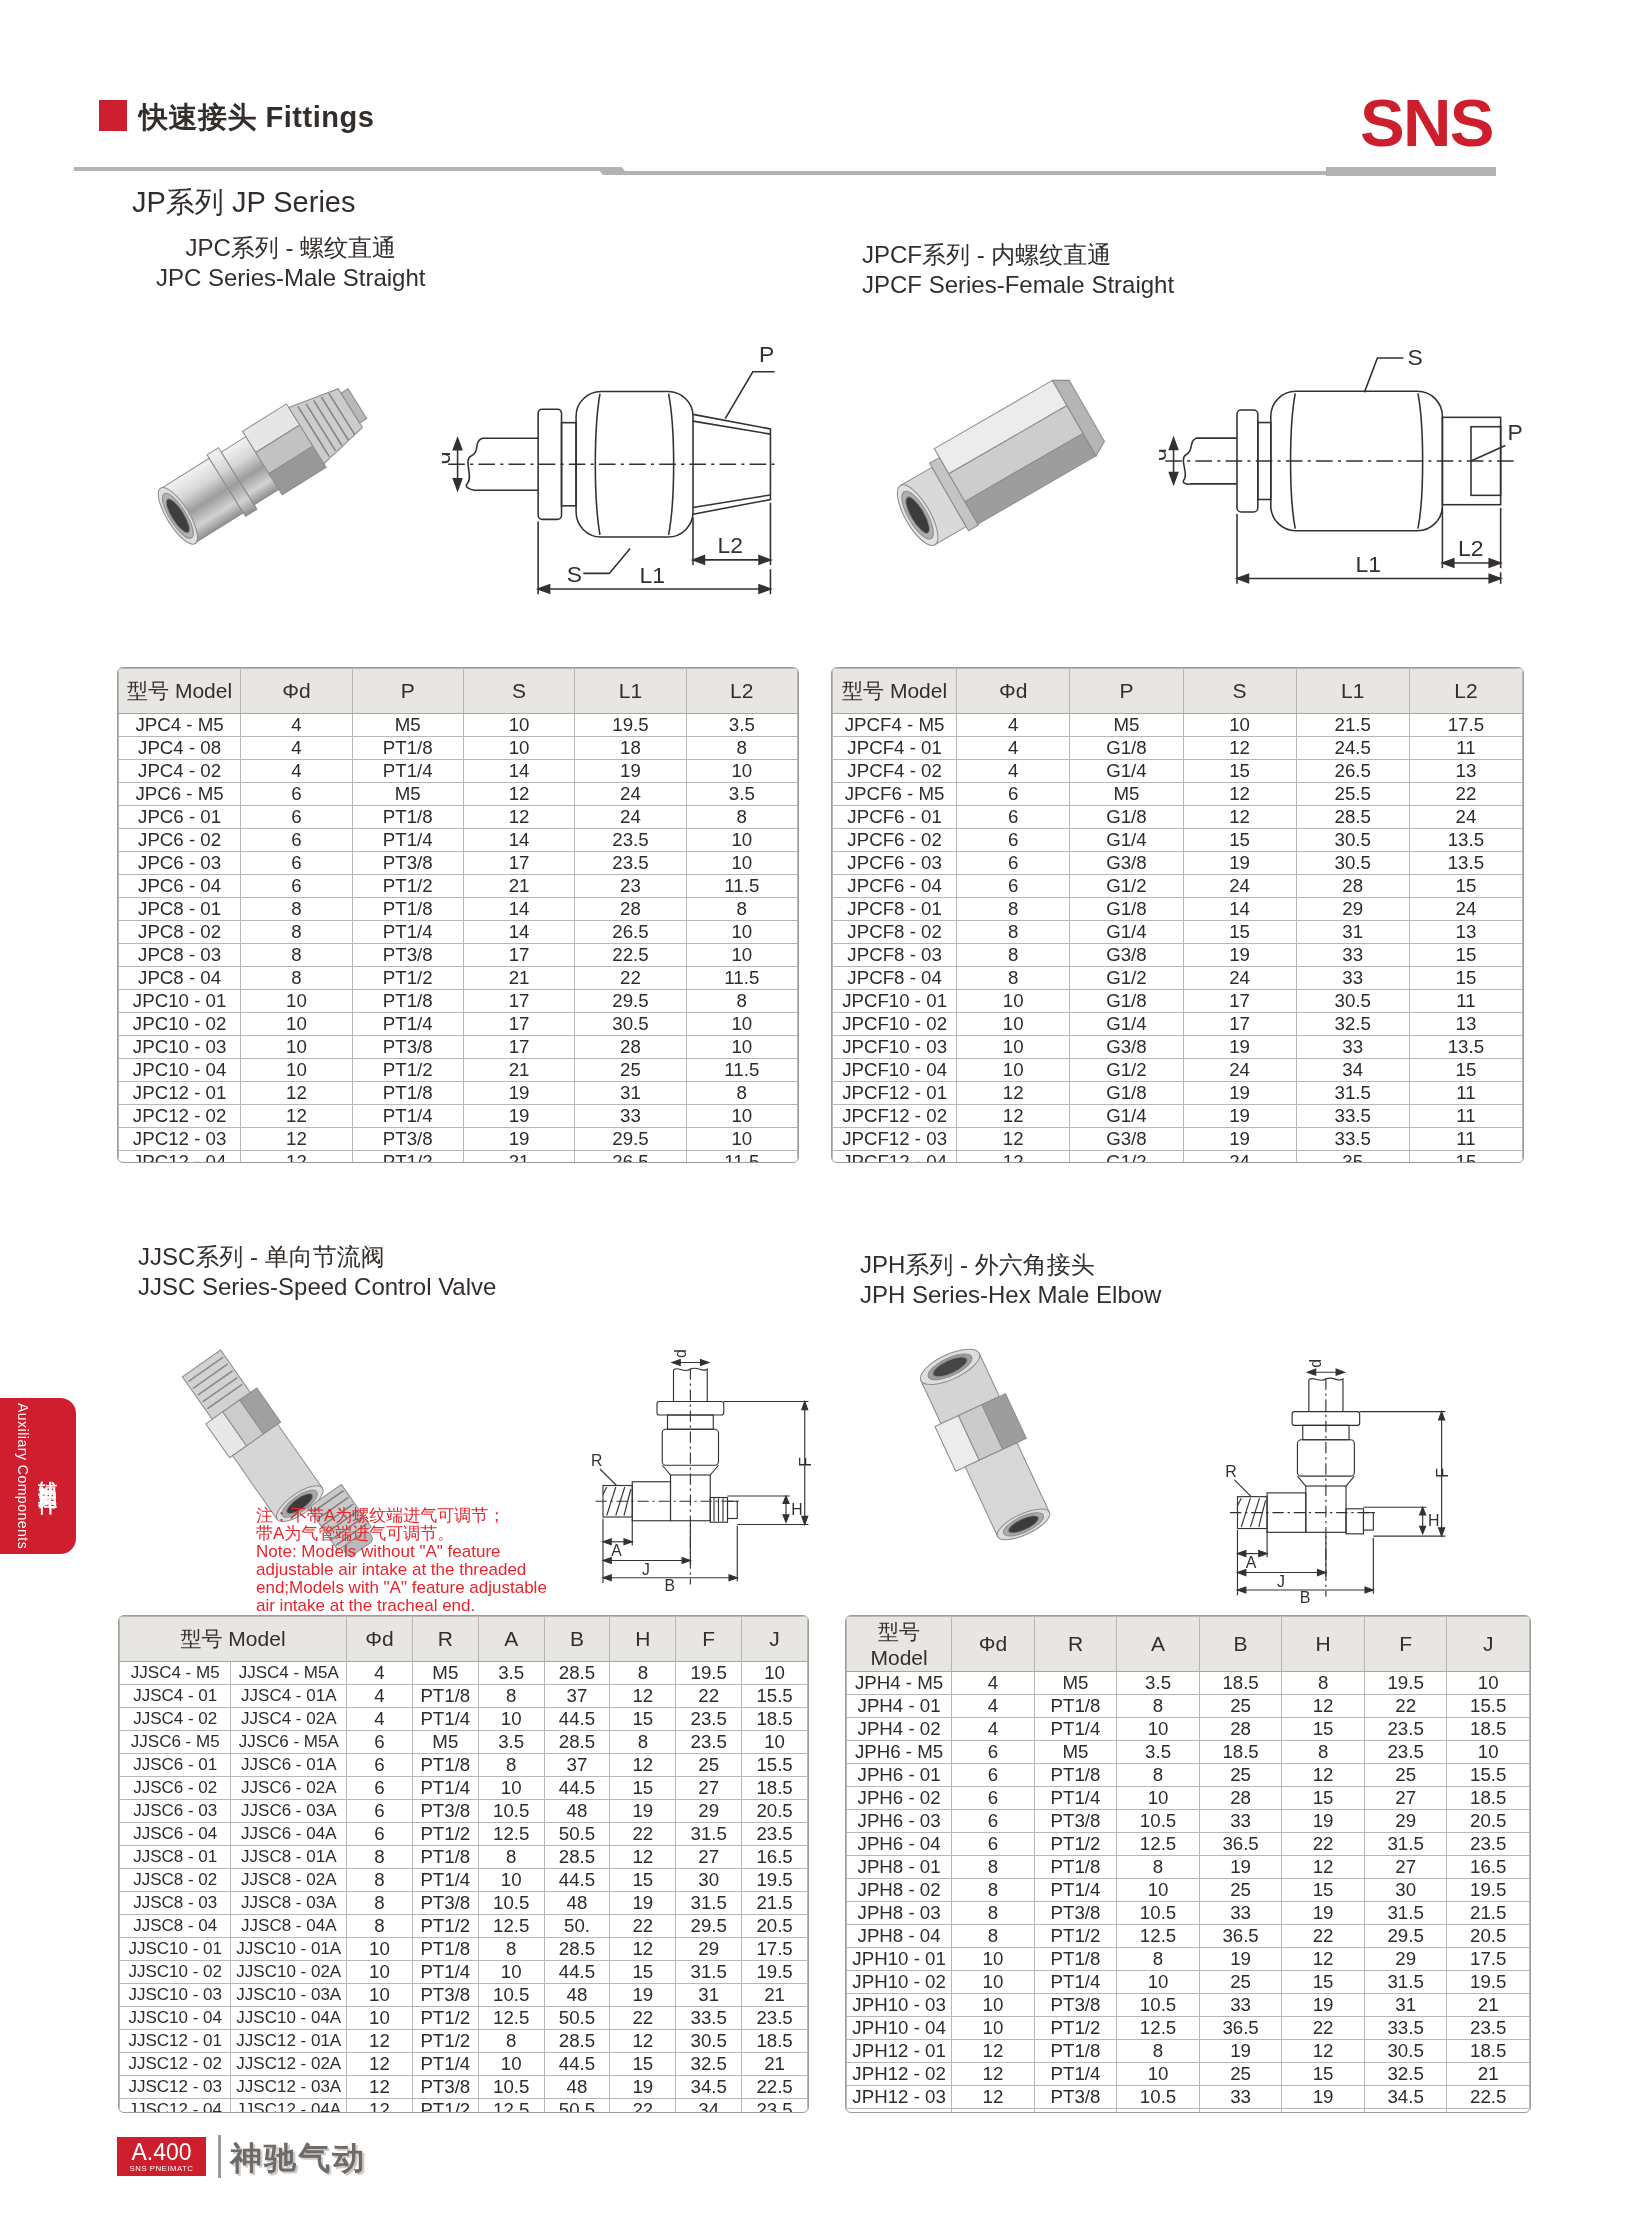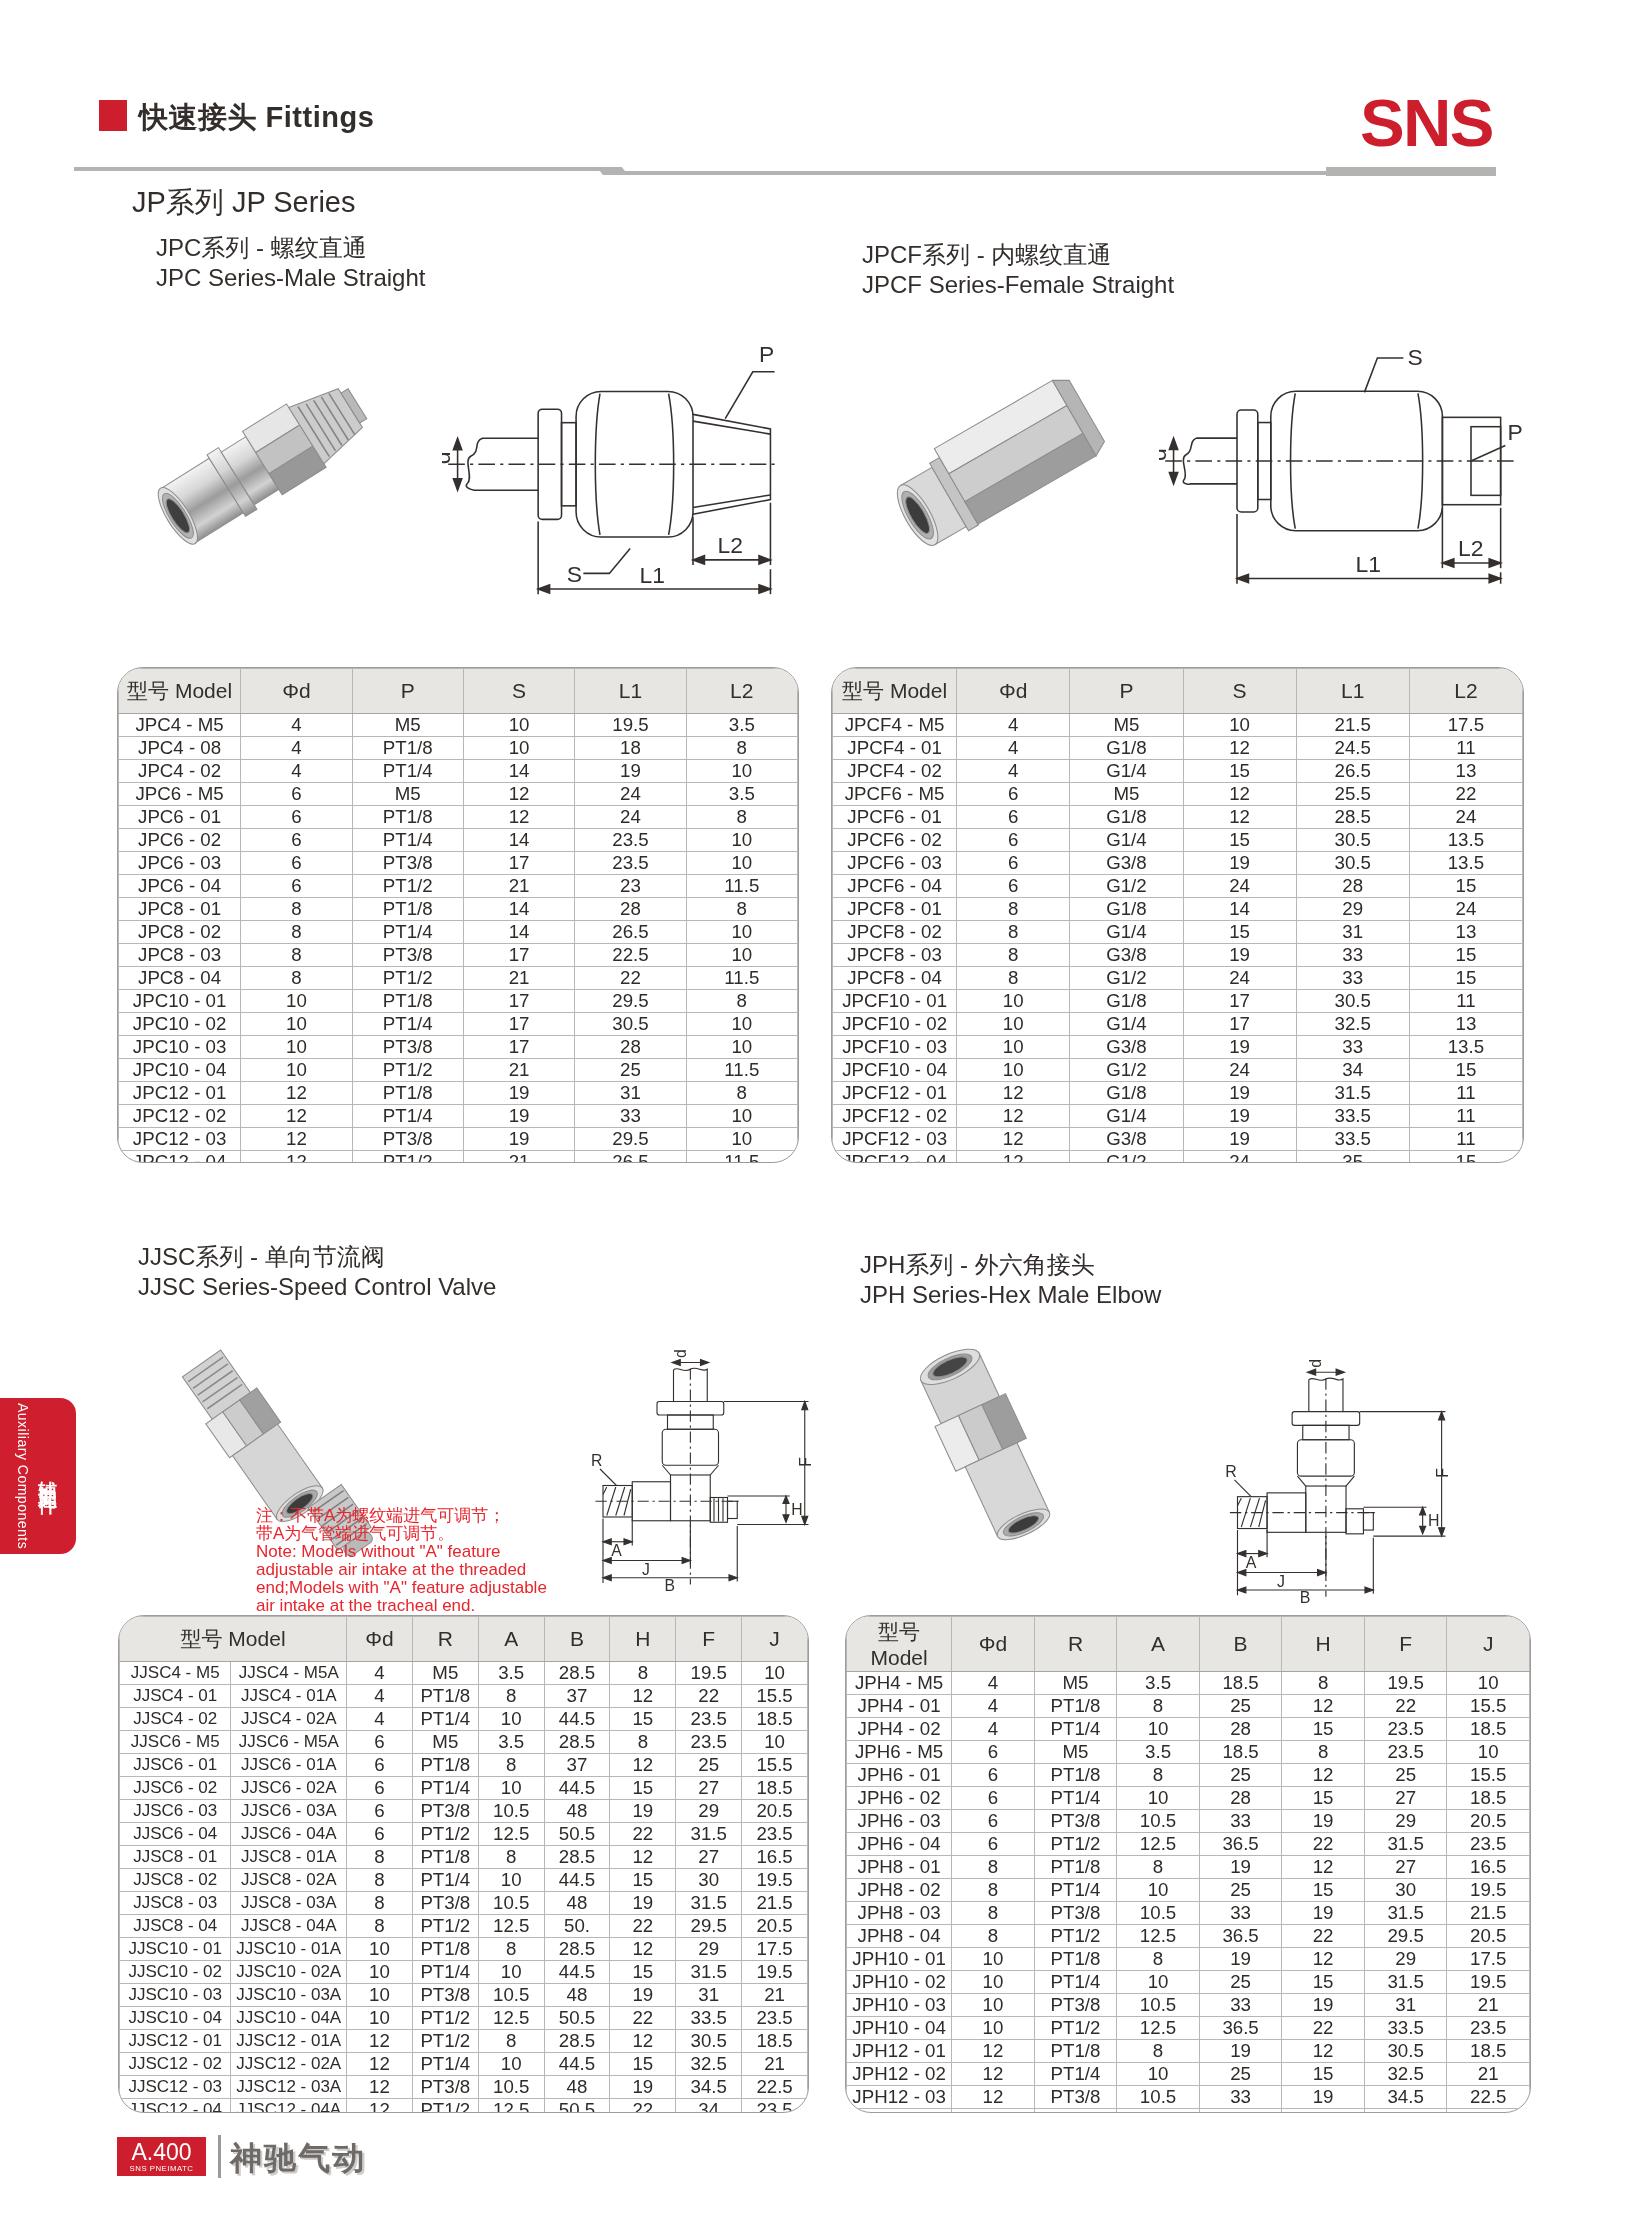--- a/index.html
+++ b/index.html
@@ -11,34 +11,34 @@
   .red-square{left:99px;top:100px;width:28px;height:31px;background:#cd1e2d;}
   .page-title{left:139px;top:98px;font-size:29px;font-weight:bold;letter-spacing:0.5px;}
   .brand-logo{left:1360px;top:84px;font-size:67px;font-weight:bold;color:#cd1e2d;letter-spacing:-1.6px;}
   .rule-a{left:74px;top:167px;width:530px;height:4.2px;background:#b3b3b1;}
   .rule-step{left:600px;top:167px;width:25px;height:8.3px;background:#b3b3b1;transform:skewX(38deg);}
   .rule-b{left:621px;top:171px;width:707px;height:4.2px;background:#b3b3b1;}
   .rule-logo{left:1326px;top:167px;width:170px;height:8.8px;background:#b3b3b1;}
   .series-title{left:132px;top:183px;font-size:29px;}
 
   .sec-title{font-size:24px;line-height:30px;}
-  .jpc-title{left:156px;top:233px;}
+  .jpc-title{left:156px;top:233px;text-align:center;}
   .jpcf-title{left:862px;top:240px;}
   .jjsc-title{left:138px;top:1242px;}
   .jph-title{left:860px;top:1250px;}
 
   
   .note{left:256px;top:1507px;width:353px;font-size:17px;line-height:18px;color:#e8252c;}
 
   
   .fig{position:absolute;}
   .drawing text{font-family:"Liberation Sans",sans-serif;}
 
   
-  .tbl-wrap{position:absolute;border:1.6px solid #9d9c9a;border-radius:26px;overflow:hidden;background:#fff;}
+  .tbl-wrap{position:absolute;border:1.6px solid #9d9c9a;border-radius:6px;overflow:hidden;background:#fff;}
   table.data{width:100%;height:100%;border-collapse:collapse;table-layout:fixed;}
   table.data th{background:#e7e6e3;font-weight:normal;font-size:21px;height:42px;
       border:1px solid #b8b7b5;border-bottom:1.6px solid #a6a5a3;color:#332e2b;}
   table.data td{font-size:18.7px;text-align:center;height:21px;border:1px solid #b8b7b5;
       color:#2f2b28;padding:0;white-space:nowrap;}
   .jjsc-tbl td:nth-child(-n+2){font-size:17px;margin-left:28px;}
   .jpc-tbl{left:117px;top:667px;width:680px;height:494px;}
   .jpcf-tbl{left:831px;top:667px;width:691px;height:494px;}
   .jjsc-tbl{left:118px;top:1615px;width:689px;height:496px;}
   .jph-tbl{left:845px;top:1615px;width:684px;height:496px;}

